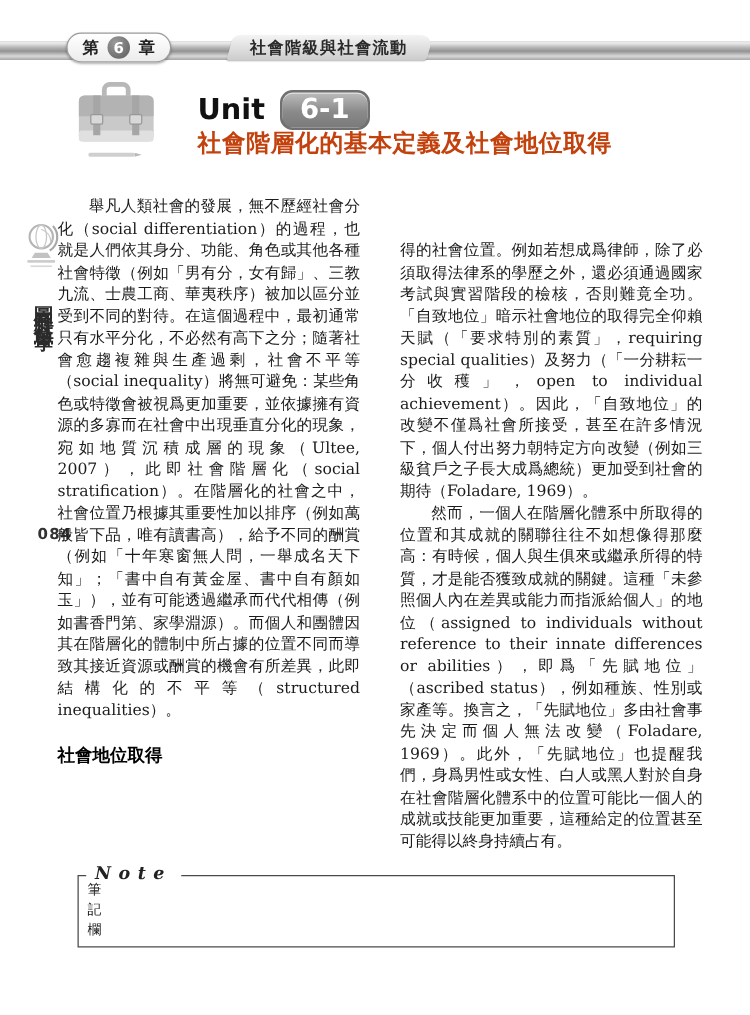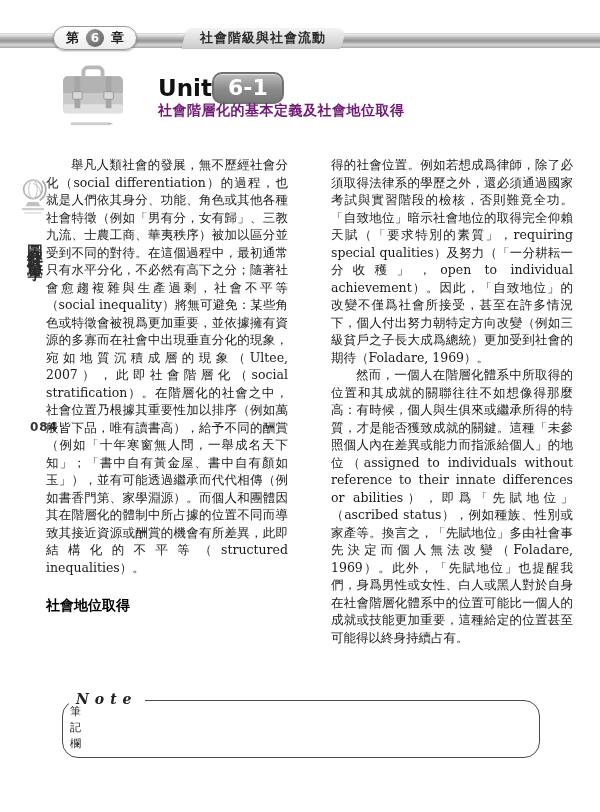--- a/index.html
+++ b/index.html
@@ -75,20 +75,21 @@
   .unit-icon {
     position: absolute;
     left: 58px; top: 64px;
     width: 70px; height: 68px;
   }
   .unit-line {
     position: absolute;
     left: 158px; top: 72px;
     display: flex;
     align-items: center;
+    gap: 12px;
   }
   .unit-word {
     font-family: "DejaVu Sans", sans-serif;
     font-weight: bold;
     font-size: 23px;
     color: #111111;
   }
   .unit-badge {
     display: inline-block;
     padding: 1px 14px 2px 14px;
@@ -99,22 +100,22 @@
     color: #ffffff;
     font-family: "DejaVu Sans", sans-serif;
     font-weight: bold;
     font-size: 22px;
   }
   .unit-title {
     position: absolute;
     left: 158px; top: 102px;
     font-family: "DejaVu Sans", sans-serif;
     font-weight: bold;
-    font-size: 14px;
-    color: #701a75;
+    font-size: 19px;
+    color: #c2410c;
     letter-spacing: 0.5px;
     white-space: nowrap;
   }
 
   
   .sidebar-globe { position: absolute; left: 16px; top: 174px; width: 34px; height: 46px; }
   .sidebar-title {
     position: absolute;
     left: 24px; top: 232px;
     writing-mode: vertical-rl;
@@ -139,39 +140,39 @@
   .col {
     position: absolute;
     top: 156px;
     width: 242px;
     font-size: 12.5px;
     line-height: 17.5px;
     color: #1b1b1b;
     text-align: justify;
   }
   .col-left  { left: 46px; }
-  .col-right { left: 331px; }
+  .col-right { left: 320px; margin-top: 35px; }
   .para { margin: 0; }
   .para.indent { text-indent: 2em; }
   .section-heading {
     font-family: "DejaVu Sans", sans-serif;
     font-weight: bold;
     font-size: 14px;
     color: #000000;
     margin: 20px 0 4px 0;
     line-height: 18px;
   }
 
   
   .note-box {
     position: absolute;
     left: 62px; top: 700px;
     width: 478px; height: 58px;
     border: 1.5px solid #4a4a4a;
-    border-radius: 16px;
+    border-radius: 0;
     background: #ffffff;
   }
   .note-label {
     position: absolute;
     top: -10px; left: 6px;
     background: #ffffff;
     padding: 0 7px;
     font-family: "DejaVu Serif", serif;
     font-style: italic;
     font-weight: bold;

